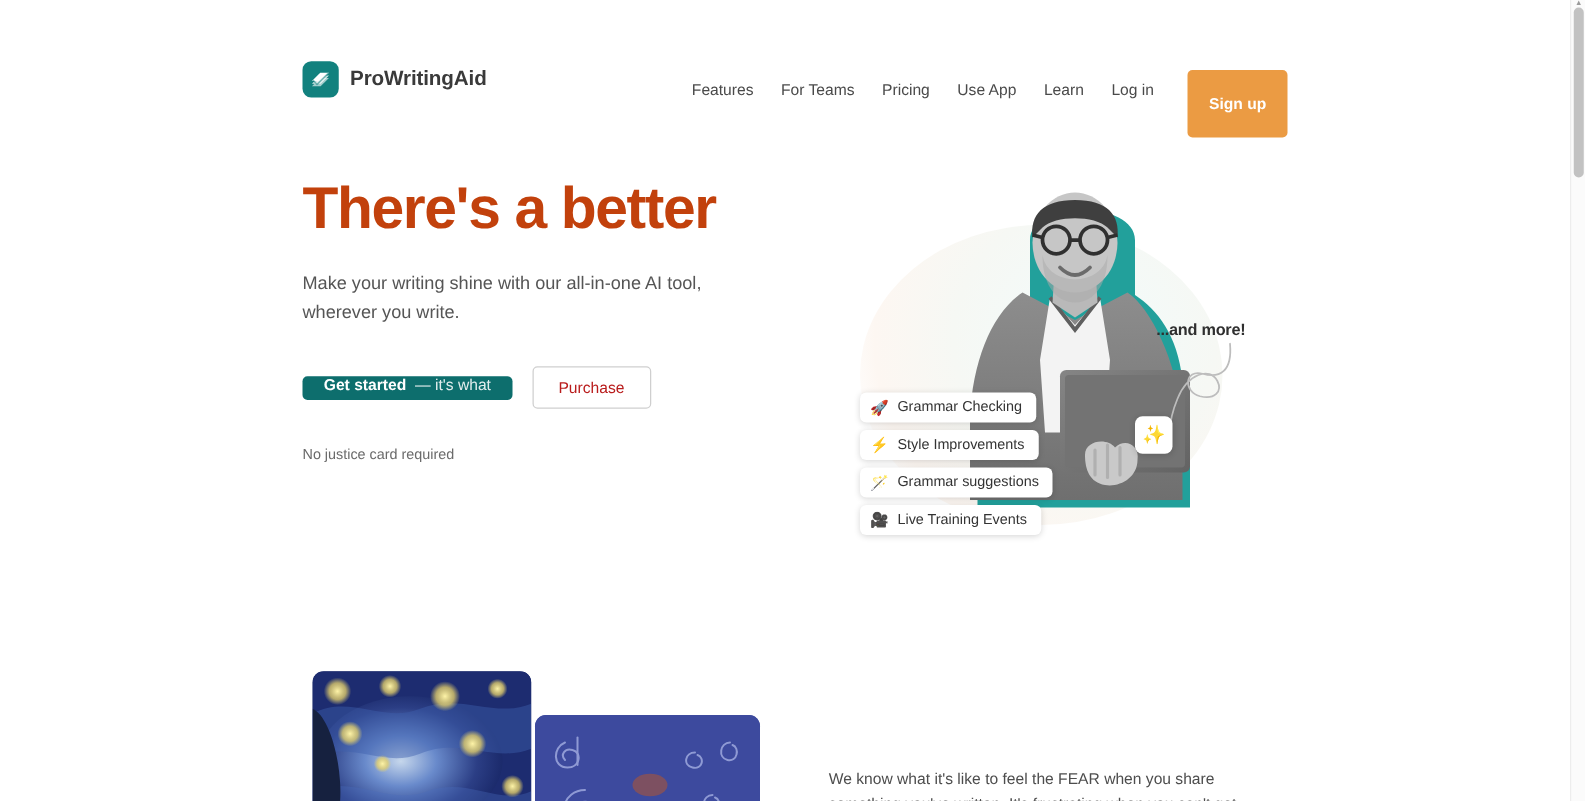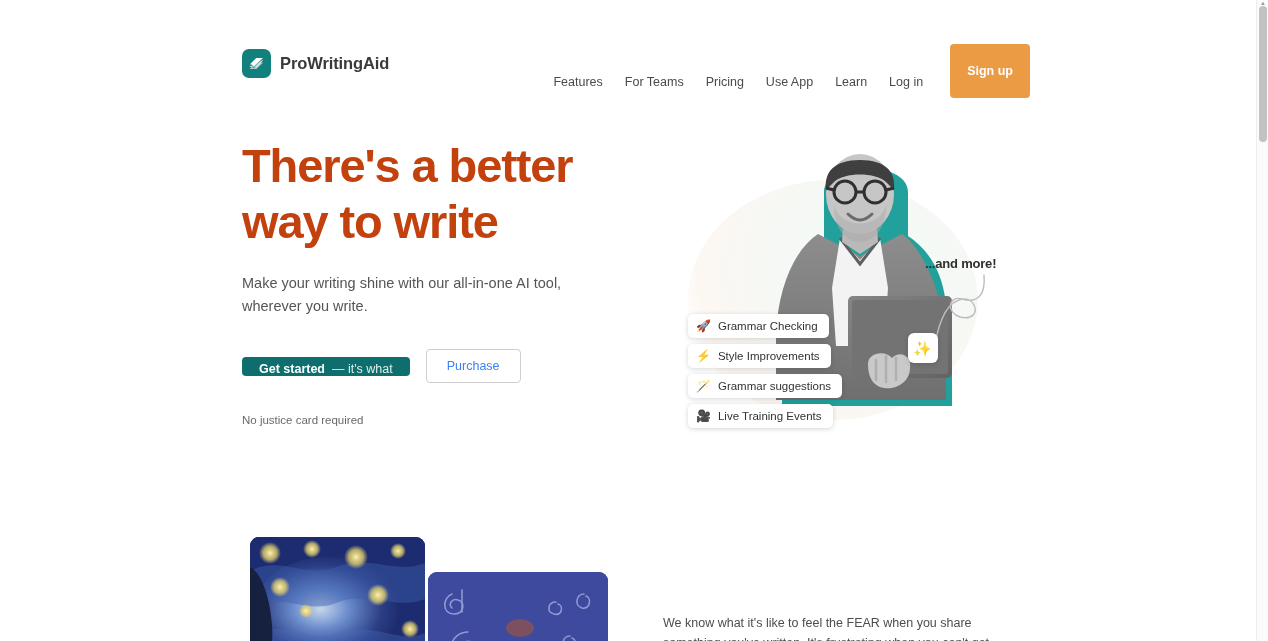--- a/index.html
+++ b/index.html
@@ -62,23 +62,23 @@
     font-size: 16.5px;
     font-weight: bold;
     color: #3a3a3a;
     letter-spacing: -0.1px;
     white-space: nowrap;
   }
 
   .main-nav {
     position: absolute;
     right: 226px;
-    top: 4px;
-    display: flex;
-    align-items: flex-end;
+    top: 16px;
+    display: flex;
+    align-items: flex-start;
     gap: 0px;
   }
 
   .nav-link {
     font-size: 12.5px;
     color: #4a4a4a;
     text-decoration: none;
     padding: 8px 11px;
     white-space: nowrap;
     line-height: 16px;
@@ -140,31 +140,31 @@
   .btn-primary {
     background: #0d6e6d;
     color: #ffffff;
     border: none;
     border-radius: 4px;
     height: 19px;
     padding: 0 17px;
     font-size: 12.5px;
     cursor: pointer;
     display: inline-flex;
-    align-items: flex-end;
+    align-items: flex-start;
     gap: 7px;
     font-family: inherit;
     white-space: nowrap;
   }
   .btn-primary .lead { font-weight: bold; }
   .btn-primary .tail { font-weight: normal; opacity: .88; }
 
   .btn-secondary {
     background: #ffffff;
-    color: #3b82f6;
+    color: #b91c1c;
     border: 1px solid #cfcfcf;
     border-radius: 4px;
     height: 34px;
     padding: 0 20px;
     font-size: 12.5px;
     cursor: pointer;
     font-family: inherit;
     white-space: nowrap;
   }
 
@@ -410,21 +410,20 @@
       <button class="signup-btn">Sign up</button>
     </nav>
 
   </header>
 
   <section class="hero">
 
     <div class="hero-copy">
       <h1 class="hero-title">
         <span>There's a better</span><br>
-        <span>way to write</span>
       </h1>
 
       <p class="hero-sub">Make your writing shine with our all-in-one AI tool, wherever you write.</p>
 
       <div class="hero-actions">
         <button class="btn-primary">
           <span class="lead">Get started</span>
           <span class="tail">— it's what</span>
         </button>
         <button class="btn-secondary">Purchase</button>

